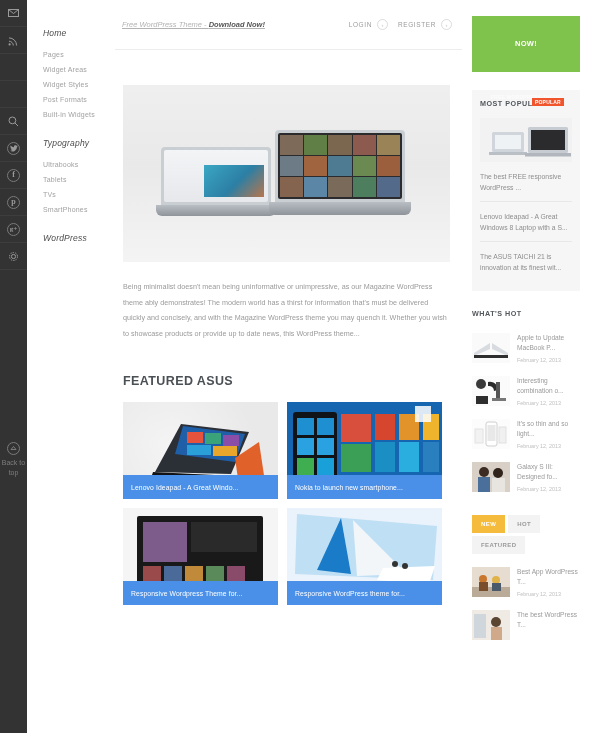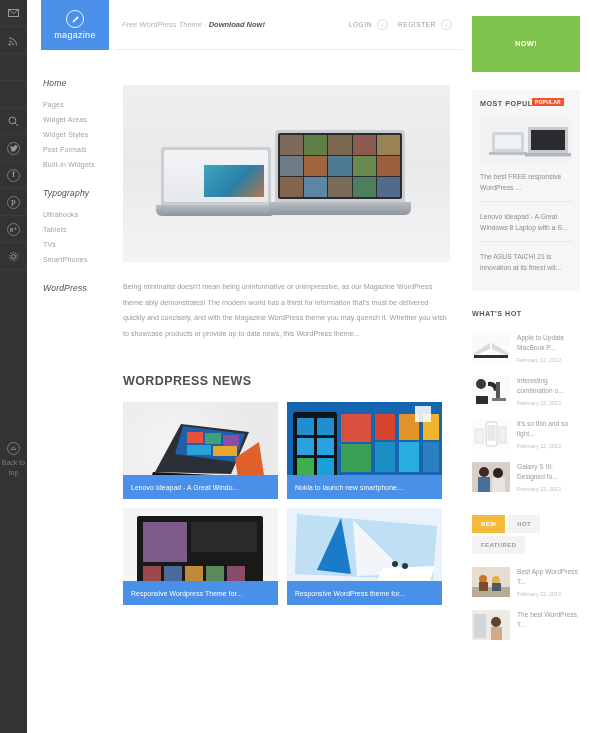--- a/index.html
+++ b/index.html
@@ -53,21 +53,21 @@
     font-size: 7px; color:#a2a2a2; line-height: 15px; letter-spacing:.2px;
   }
   .nav-gap { height: 16px; }
 
   
   .center { flex: 1; padding: 0 10px 0 0; position: relative; }
   .topbar {
     height: 50px; display:flex; align-items:center; justify-content:space-between;
     border-bottom: 1px solid #ededed; padding: 0 0 0 7px; margin-right: 0px;
   }
-  .promo { font-size: 7.5px; color:#b3b3b3; font-style: italic; }
+  .promo { font-size: 7.5px; color:#b3b3b3; font-style: italic; text-decoration: underline; }
   .promo b { color:#555; font-style: italic; }
   .authwrap { display:flex; align-items:center; gap: 10px; padding-right: 10px;}
   .auth { display:flex; align-items:center; gap:5px; }
   .auth-label { font-size:6.5px; color:#9b9b9b; letter-spacing:.6px; }
   .auth-circ {
     width:11px;height:11px;border-radius:50%;border:1px solid #dcdcdc;color:#c5c5c5;
     display:flex;align-items:center;justify-content:center;font-size:6px;
   }
 
   .article { padding: 18px 0 0 8px; }
@@ -226,28 +226,20 @@
       <div class="circ">
         <svg width="7" height="7" viewBox="0 0 7 7">
             <path d="M3.5 1.5 L6 4.5 L1 4.5 Z" fill="none" stroke="#8a8a8a" stroke-width="0.8"></path>
           </svg>
       </div>
       <div class="rail-top-label">Back to top</div>
     </div>
   </div>
 
   <div class="leftcol">
-    <div class="logo">
-      <div class="logo-circle">
-        <svg width="9" height="9" viewBox="0 0 9 9">
-            <path d="M6.6 1.2 L7.8 2.4 L3.2 7 L1.6 7.4 L2 5.8 Z" fill="#fff"></path>
-          </svg>
-      </div>
-      <div class="logo-text">magazine</div>
-    </div>
 
     <div class="nav">
       <div class="nav-head">Home</div>
       <div class="nav-item">Pages</div>
       <div class="nav-item">Widget Areas</div>
       <div class="nav-item">Widget Styles</div>
       <div class="nav-item">Post Formats</div>
       <div class="nav-item">Built-in Widgets</div>
       <div class="nav-gap"></div>
       <div class="nav-head">Typography</div>
@@ -310,21 +302,21 @@
             </div>
           </div>
           <div class="kbd" style="height:13px; width:142px; margin-left:-6px; border-radius:0 0 6px 6px;"></div>
         </div>
       </div>
 
       <p class="body-text">Being minimalist doesn't mean being uninformative or unimpressive, as our Magazine WordPress theme ably demonstrates! The modern world has a thirst for information that's must be delivered quickly and concisely, and with the Magazine WordPress theme you may quench it. Whether you wish to showcase products or provide up to date news, this WordPress theme...</p>
 
     </div>
 
-    <h2 class="section-title">WORDPRESS NEWS</h2>
+    <h2 class="section-title">FEATURED ASUS</h2>
 
     <div class="grid">
       <div class="card">
         <div class="thumb th1">
           <svg width="155" height="97" viewBox="0 0 155 97" style="position:absolute;inset:0">
             <polygon points="32,70 108,72 126,30 58,22" fill="#2b2f36"></polygon>
             <polygon points="60,24 122,32 112,60 52,52" fill="#1f5fa8"></polygon>
             <rect x="64" y="30" width="16" height="11" fill="#e6533c"></rect>
               <rect x="82" y="31" width="16" height="11" fill="#3aa37a"></rect>
             <rect x="100" y="33" width="16" height="11" fill="#8a4ea8"></rect>

